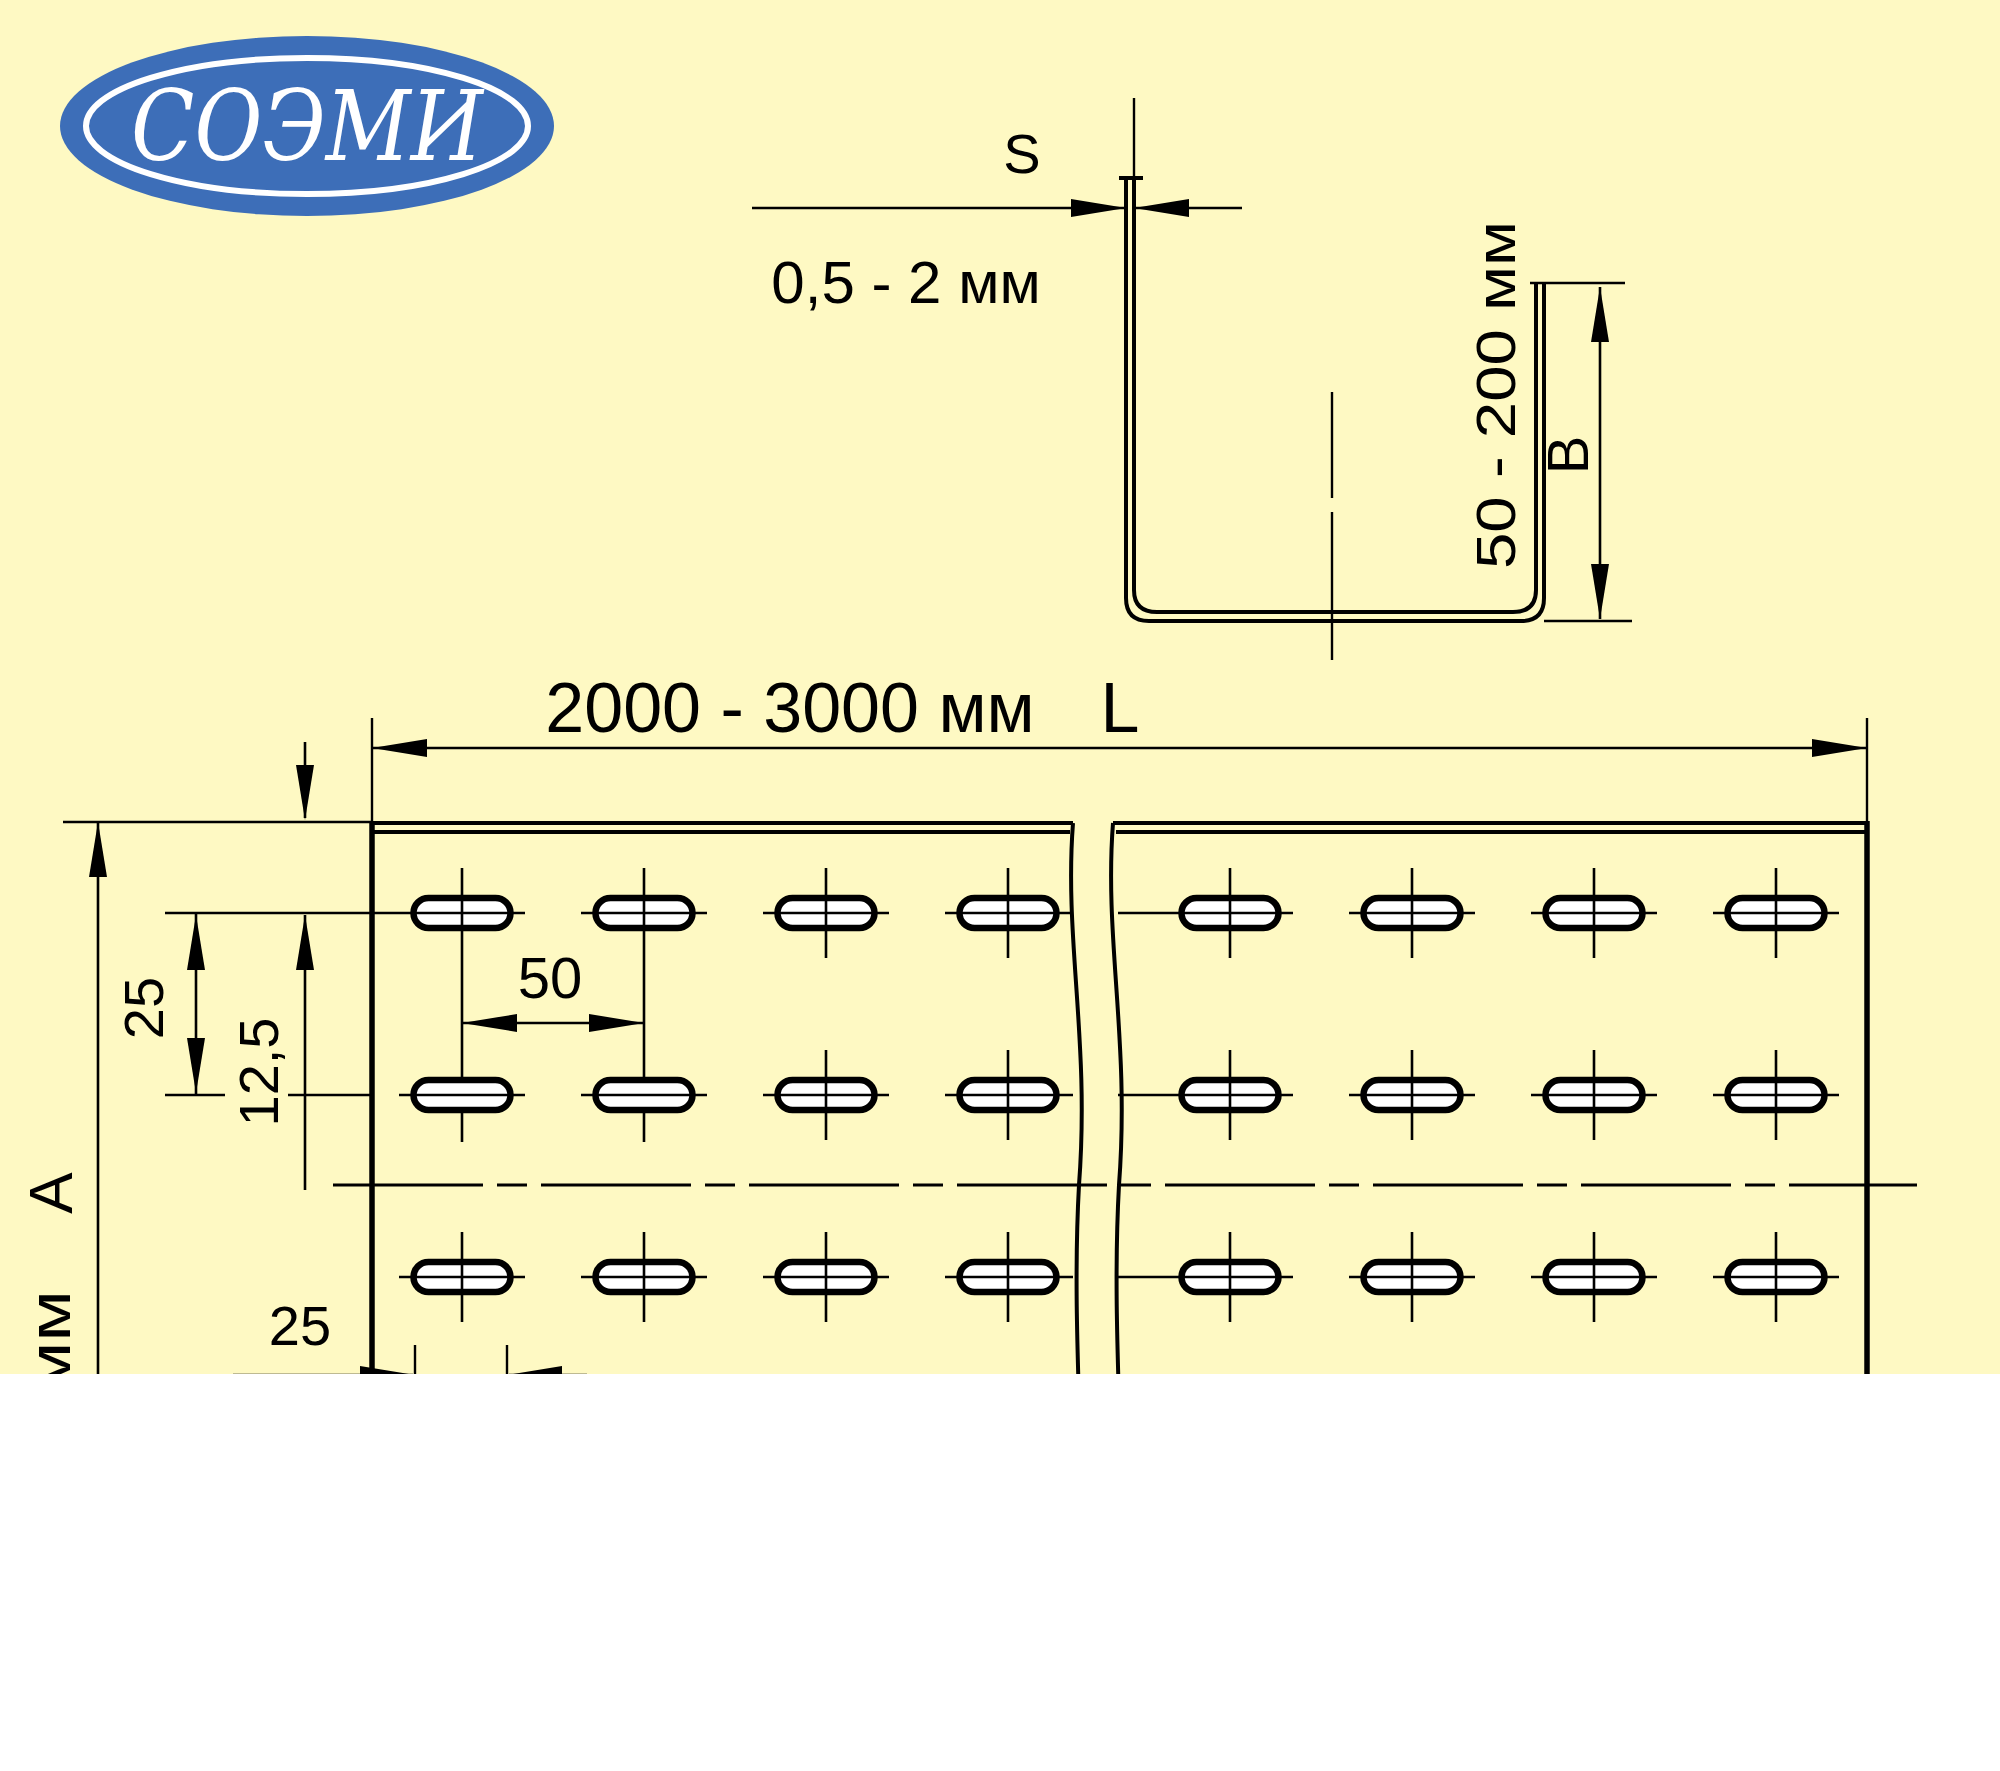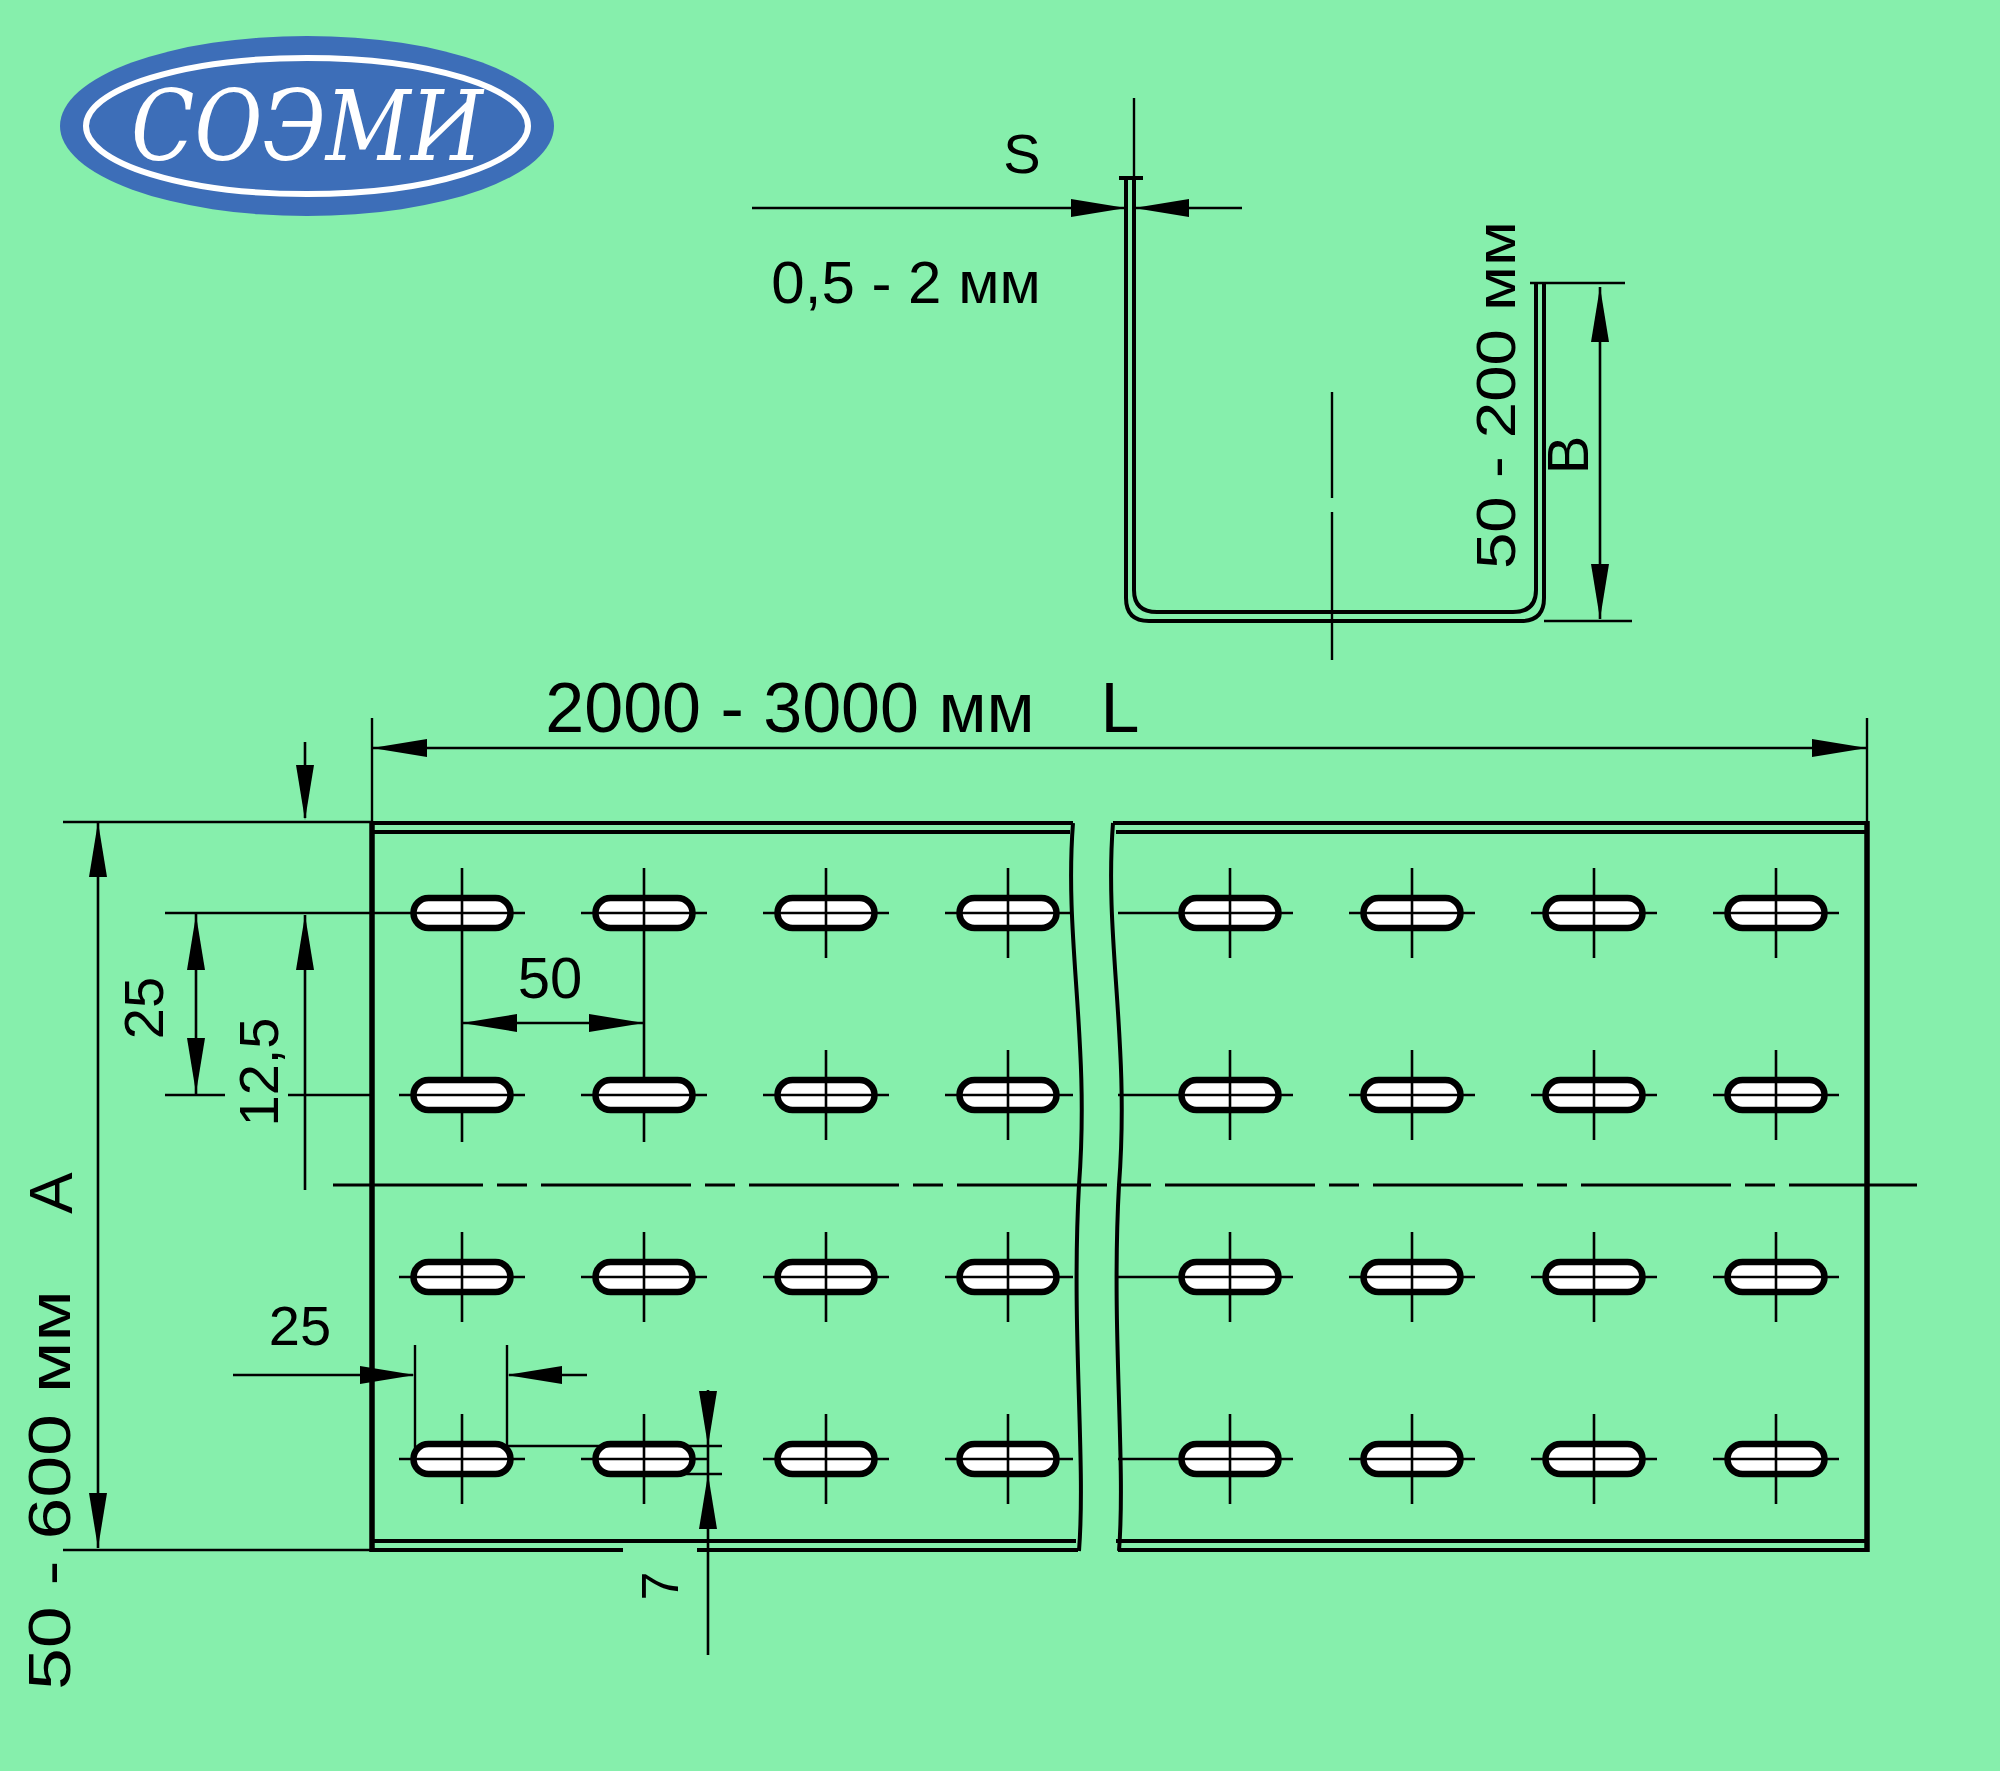--- a/index.html
+++ b/index.html
@@ -1,16 +1,16 @@
 <!DOCTYPE html>
 <html><head>
 <meta charset="utf-8">
 <style>
   html,body{margin:0;padding:0;background:#ffffff;}
-  .page{width:2000px;height:1771px;background:#86efac;position:relative;font-family:"Liberation Sans",sans-serif;}
+  .page{width:2000px;height:1374px;background:#fef9c3;position:relative;font-family:"Liberation Sans",sans-serif;}
   svg{display:block;}
   .dim{stroke:#000;stroke-width:2.6;fill:none;}
   .thin{stroke:#000;stroke-width:2.4;fill:none;}
   .ol{stroke:#000;stroke-width:4;fill:none;}
   .edge{stroke:#000;stroke-width:5.5;fill:none;}
   .ah{fill:#000;stroke:none;}
   .t{font-family:"Liberation Sans",sans-serif;fill:#000;}
   .logo-text{font-family:"DejaVu Serif","Liberation Serif",serif;font-style:italic;fill:#fff;}
 </style>
 </head>

